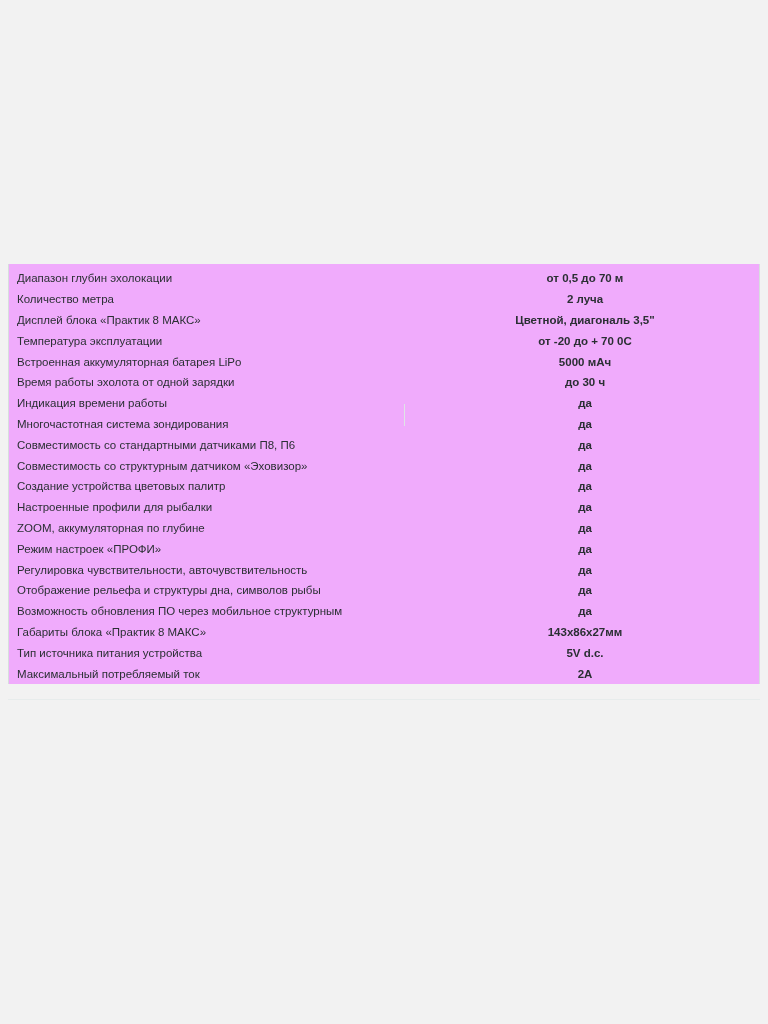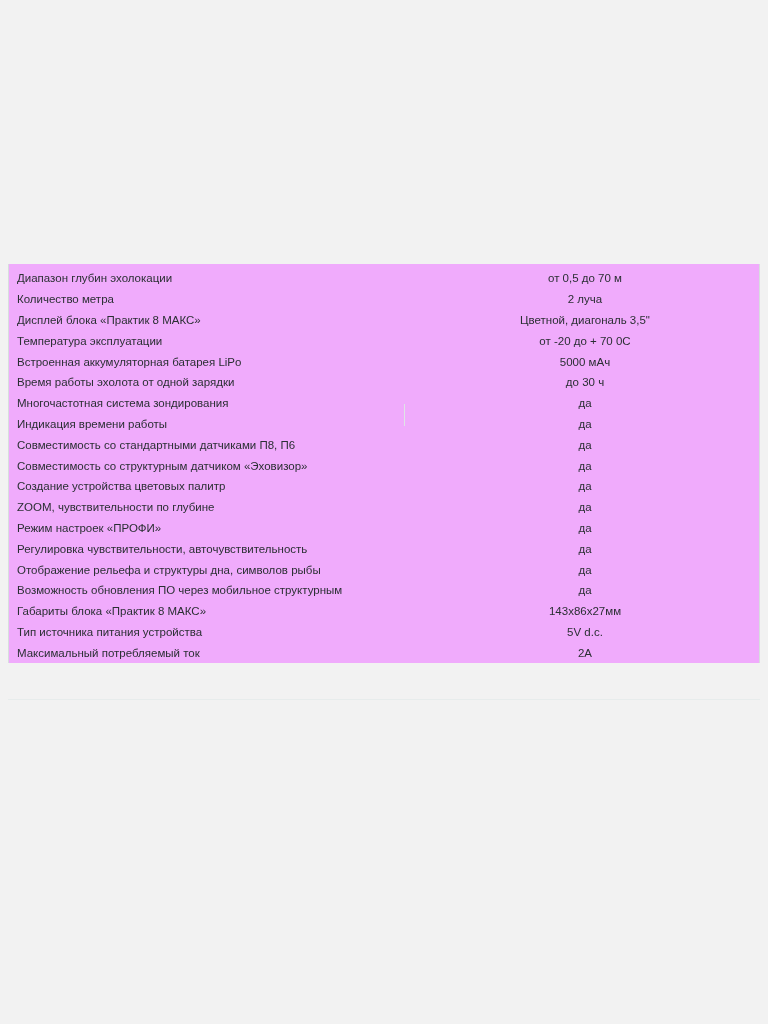--- a/index.html
+++ b/index.html
@@ -49,20 +49,21 @@
   }
   td.param {
     padding-left: 8px;
     text-align: left;
     width: 392px;
   }
   td.value {
     text-align: center;
     width: 352px;
     padding-right: 8px;
+    font-weight: bold;
   }
   
   .col-divider {
     position: absolute;
     left: 404px;
     top: 404px;
     width: 1px;
     height: 22px;
     background: #dfe5e5;
   }
@@ -100,41 +101,45 @@
         </tr>
         <tr>
           <td class="param">Встроенная аккумуляторная батарея LiPo</td>
           <td class="value">5000 мАч</td>
         </tr>
         <tr>
           <td class="param">Время работы эхолота от одной зарядки</td>
           <td class="value">до 30 ч</td>
         </tr>
         <tr>
-          <td class="param">Многочастотная система зондирования</td>
+          <td class="param">Индикация времени работы</td>
           <td class="value">да</td>
         </tr>
         <tr>
-          <td class="param">Индикация времени работы</td>
+          <td class="param">Многочастотная система зондирования</td>
           <td class="value">да</td>
         </tr>
         <tr>
           <td class="param">Совместимость со стандартными датчиками П8, П6</td>
           <td class="value">да</td>
         </tr>
         <tr>
           <td class="param">Совместимость со структурным датчиком «Эховизор»</td>
           <td class="value">да</td>
         </tr>
         <tr>
           <td class="param">Создание устройства цветовых палитр</td>
           <td class="value">да</td>
         </tr>
         <tr>
-          <td class="param">ZOOM, чувствительности по глубине</td>
+          <td class="param">Настроенные профили для рыбалки</td>
+          <td class="value">да</td>
+        </tr>
+        <tr>
+          <td class="param">ZOOM, аккумуляторная по глубине</td>
           <td class="value">да</td>
         </tr>
         <tr>
           <td class="param">Режим настроек «ПРОФИ»</td>
           <td class="value">да</td>
         </tr>
         <tr>
           <td class="param">Регулировка чувствительности, авточувствительность</td>
           <td class="value">да</td>
         </tr>

